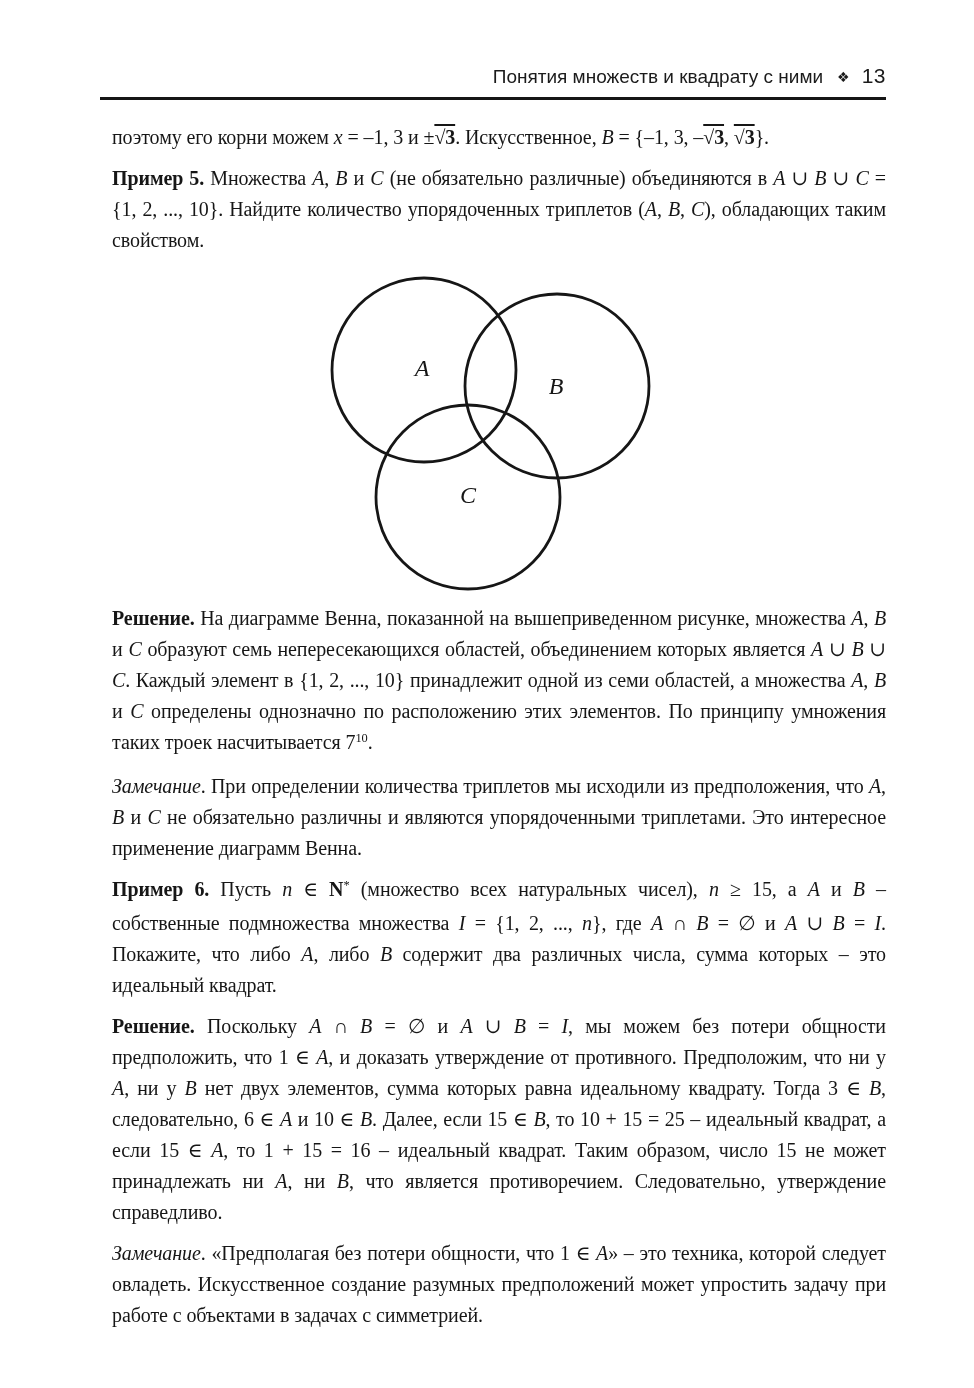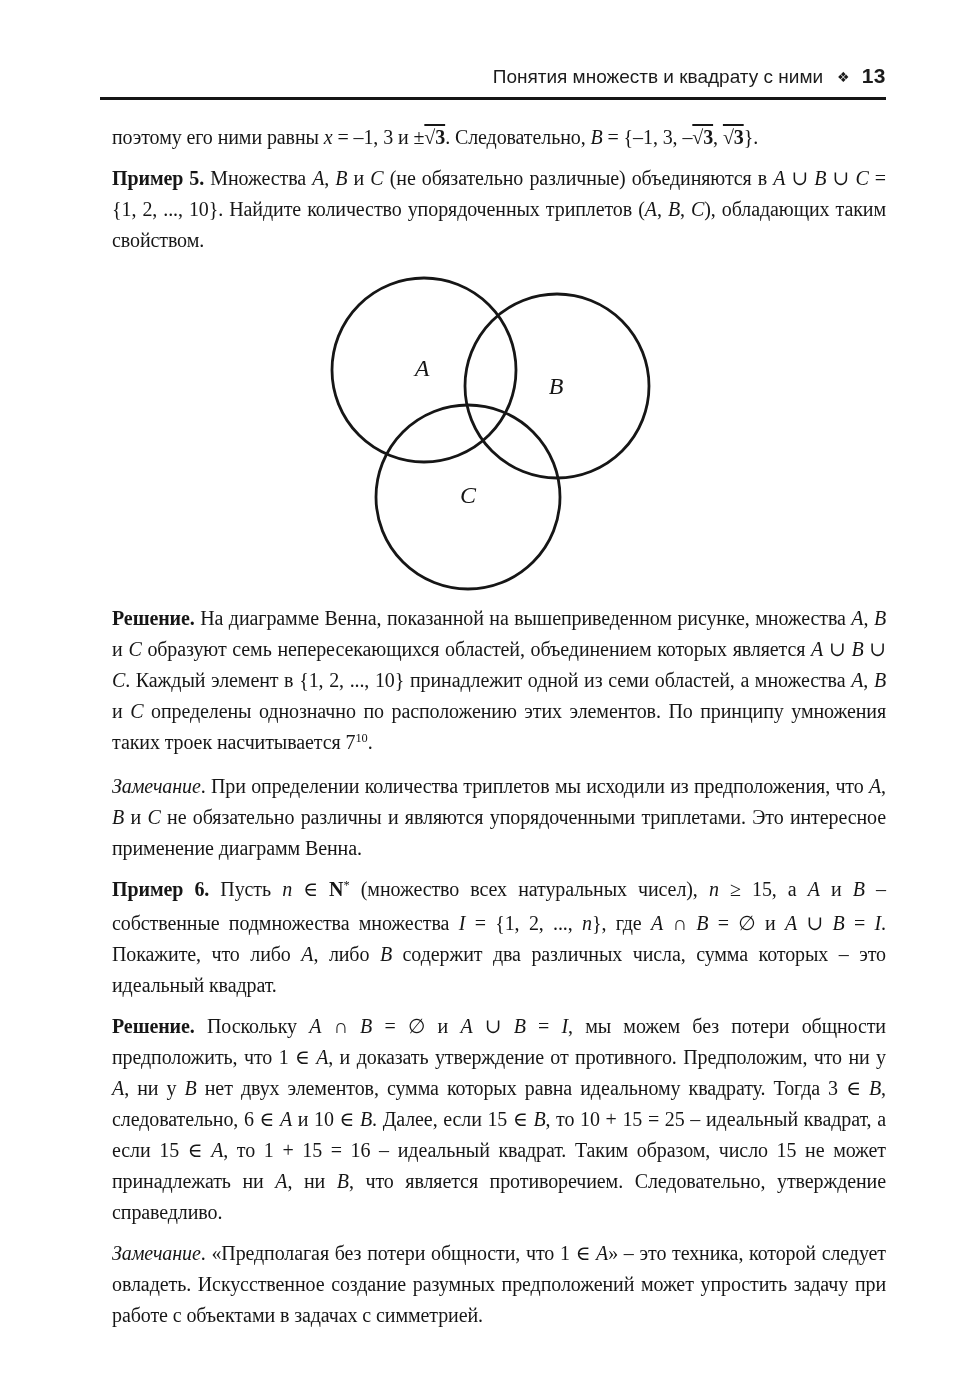--- a/index.html
+++ b/index.html
@@ -26,21 +26,21 @@
     border-bottom: 3px solid #161616;
     white-space: nowrap;
   }
   .running-head .diamond {
     font-size: 14px;
     margin: 0 12px 0 14px;
     position: relative;
     top: -1px;
   }
   .running-head .pagenum {
-    font-weight: 700;
+    font-weight: 400;
     font-size: 21px;
     letter-spacing: 0.5px;
   }
   .content {
     position: absolute;
     left: 112px;
     right: 88px;
     top: 122px;
   }
   p.para {
@@ -79,21 +79,21 @@
 <body>
 
 <div class="page">
 
   <div class="running-head">
     <span>Понятия множеств и квадрату с ними</span><span class="diamond">❖</span><span class="pagenum">13</span>
   </div>
 
   <div class="content">
 
-    <p class="para"><span class="rn">поэтому его ними равны </span><span class="ri">x</span><span class="rn"> = –1, 3 и ±</span><span class="rr">√3</span><span class="rn">. Следовательно, </span><span class="ri">B</span><span class="rn"> = {–1, 3, –</span><span class="rr">√3</span><span class="rn">, </span><span class="rr">√3</span><span class="rn">}.</span></p>
+    <p class="para"><span class="rn">поэтому его корни можем </span><span class="ri">x</span><span class="rn"> = –1, 3 и ±</span><span class="rr">√3</span><span class="rn">. Искусственное, </span><span class="ri">B</span><span class="rn"> = {–1, 3, –</span><span class="rr">√3</span><span class="rn">, </span><span class="rr">√3</span><span class="rn">}.</span></p>
 
     <p class="para"><span class="rb">Пример 5.</span><span class="rn"> Множества </span><span class="ri">A</span><span class="rn">, </span><span class="ri">B</span><span class="rn"> и </span><span class="ri">C</span><span class="rn"> (не обязательно различные) объединяются в </span><span class="ri">A</span><span class="rn"> ∪ </span><span class="ri">B</span><span class="rn"> ∪ </span><span class="ri">C</span><span class="rn"> = {1, 2, ..., 10}. Найдите количество упорядоченных триплетов (</span><span class="ri">A</span><span class="rn">, </span><span class="ri">B</span><span class="rn">, </span><span class="ri">C</span><span class="rn">), обладающих таким свойством.</span></p>
 
     <figure class="venn">
       <svg width="420" height="325" viewBox="0 0 420 325">
         <circle cx="135" cy="100" r="92"></circle>
         <circle cx="268" cy="116" r="92"></circle>
         <circle cx="179" cy="227" r="92"></circle>
         <text x="133" y="106">A</text>
         <text x="267" y="124">B</text>

